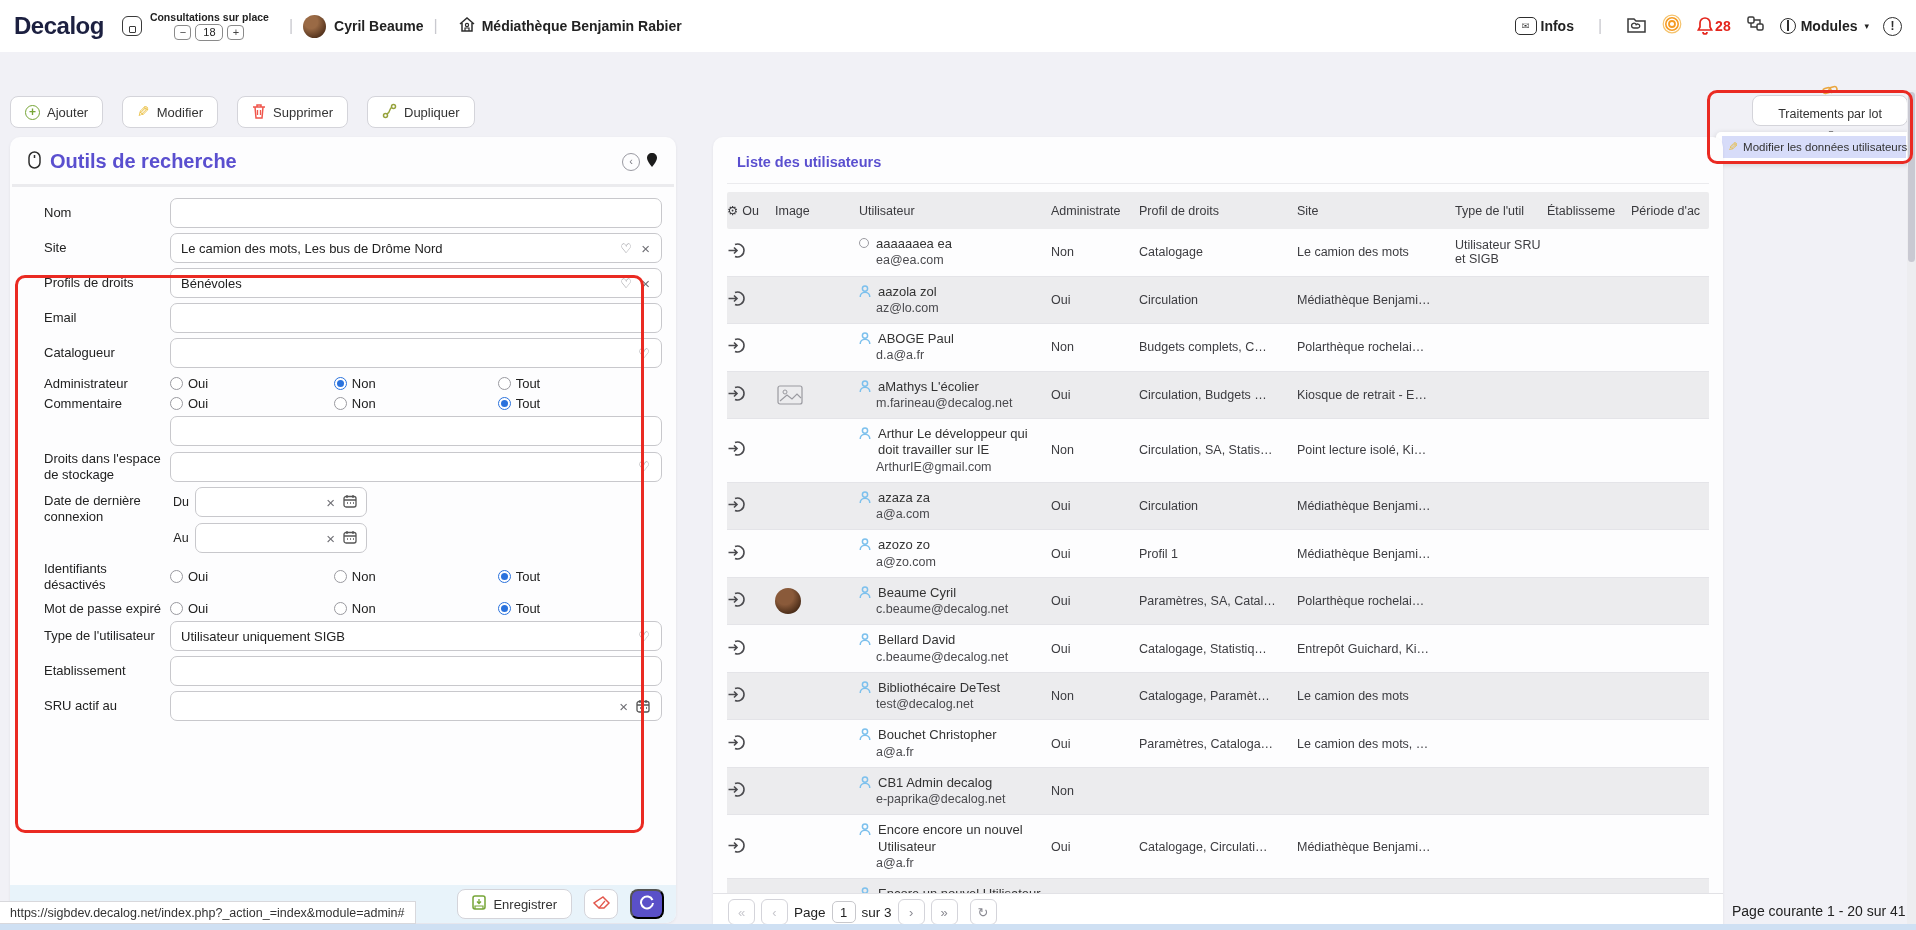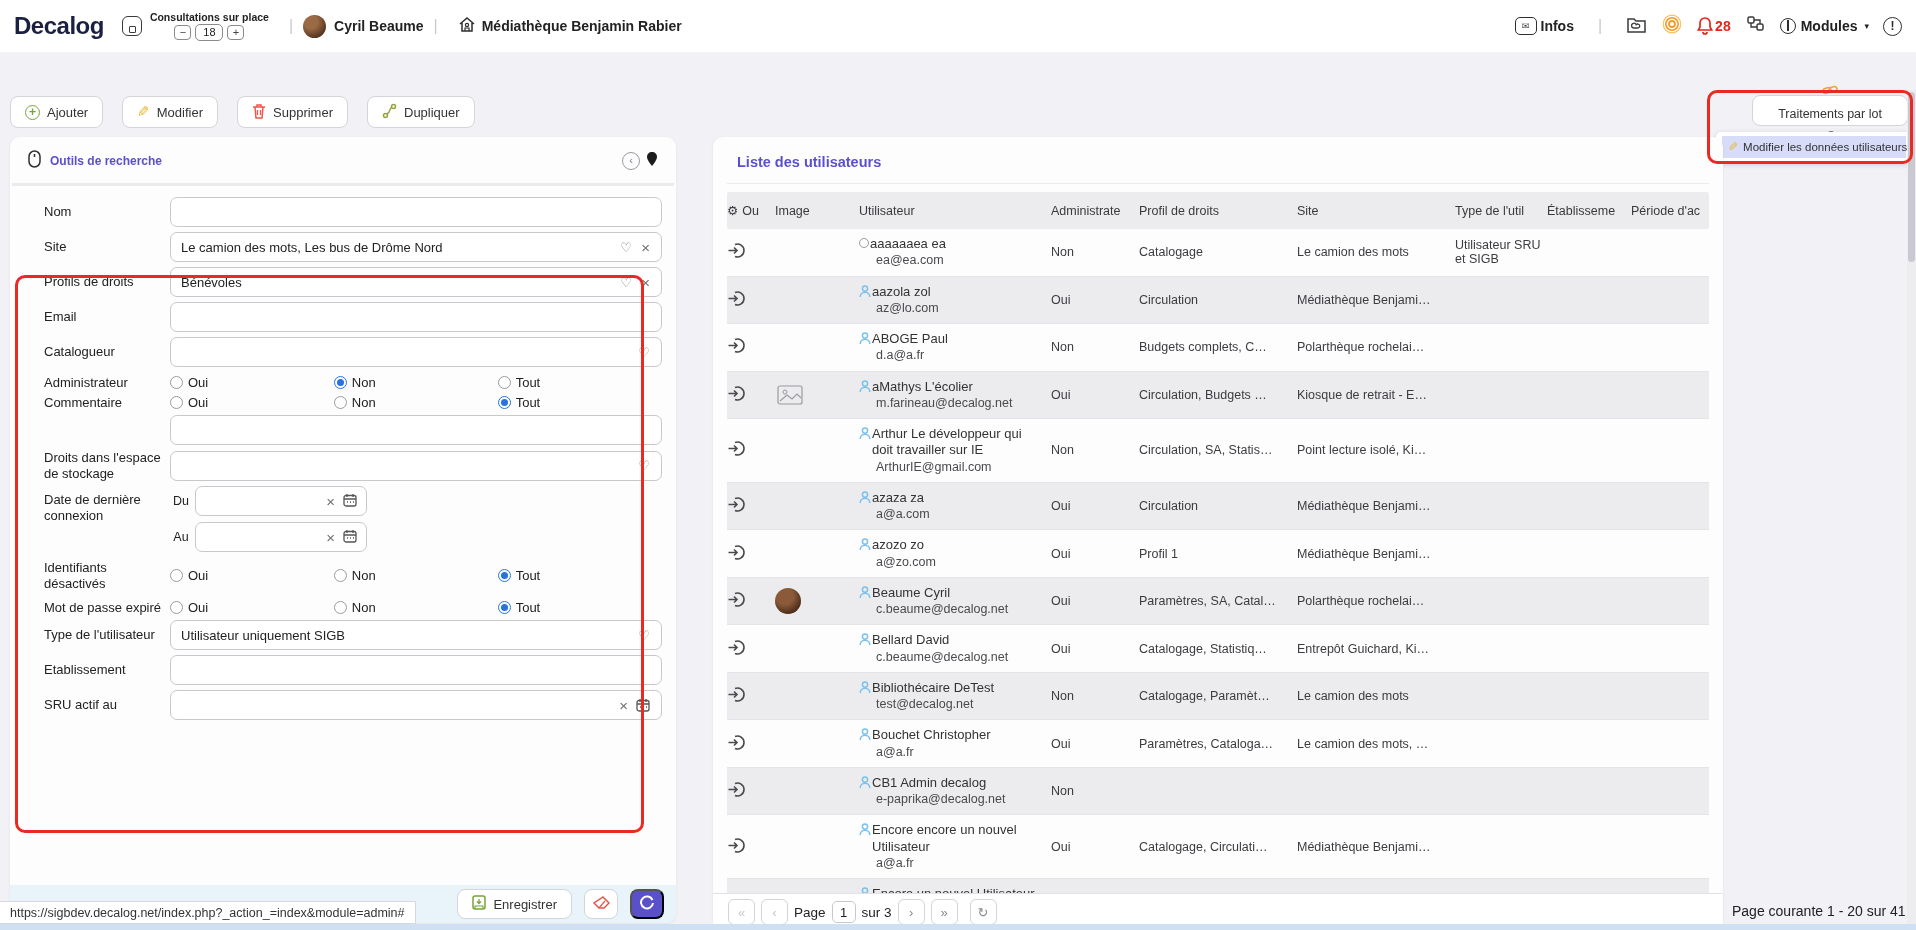--- a/index.html
+++ b/index.html
@@ -43,21 +43,21 @@
 
   .batch-btn { position:absolute; left:1752px; top:95px; width:156px; height:31px; font-size:12.5px; justify-content:center;flex-direction:column; }
   .dropdown-panel { position:absolute; left:1716px; top:132px; width:196px; height:30px; background:#fff; border-radius:5px; box-shadow:0 2px 6px rgba(0,0,0,.18); padding:4px 6px; }
   .dropdown-item { height:22px; background:#d7dcf9; display:flex; align-items:center; gap:5px; padding:0 6px; font-size:11.5px; color:#333; cursor:pointer; white-space:nowrap; }
 
   .red-box { position:absolute; border:3px solid #ea2a22; border-radius:10px; pointer-events:none; z-index:40; }
 
   
   .left-card { position:absolute; left:10px; top:137px; width:666px; height:786px; background:#fdfdfe; border-radius:10px; box-shadow:0 1px 3px rgba(40,40,70,.08); overflow:hidden; }
   .sec-head { display:flex; align-items:center; gap:9px; padding:13px 18px 11px 18px; }
-  .sec-title { font-size:12px; font-weight:bold; }
+  .sec-title { font-size:20px; font-weight:bold; }
   .t-purple { color:#5a4fcf; } .t-olive { color:#93a028; } .t-blue { color:#3f9ad6; }
   .sec-right { margin-left:auto; display:flex; align-items:center; gap:6px; }
   .circle-ic { width:18px; height:18px; border:1.3px solid #9a9aa2; border-radius:50%; color:#7a7a82; font-size:11px; line-height:15px; text-align:center; }
   .sq-ic { width:15px; height:15px; border:1.4px solid #8a8a92; border-radius:4px; position:relative; }
   .sq-ic::after { content:""; position:absolute; inset:3px; border:1.2px solid #8a8a92; border-radius:2px; }
   .divider { height:1px; background:#ebebee; margin:0 2px; }
 
   .form { padding:6px 14px 0 26px; }
   .frow { display:flex; align-items:center; margin:5px 0; }
   .flabel { width:134px; flex:none; font-size:13px; color:#222; line-height:1.2; padding-left:8px; }
@@ -86,21 +86,21 @@
 
   
   .right-card { position:absolute; left:713px; top:137px; width:1010px; height:793px; background:#fdfdfe; border-radius:10px 10px 0 0; box-shadow:0 1px 3px rgba(40,40,70,.08); overflow:hidden; }
   .list-title { font-size:14.5px; font-weight:bold; color:#5a4fcf; padding:17px 24px 13px 24px; }
   .grid { display:grid; grid-template-columns:48px 84px 192px 88px 158px 158px 92px 84px 78px; column-gap:0; padding:0 14px; }
   .thead { background:#ececee; height:37px; align-items:center; border-radius:2px; margin:0 14px; padding:0; }
   .th { font-size:12.5px; color:#3a3a3e; overflow:hidden; white-space:nowrap; padding-right:6px; display:flex; align-items:center; gap:4px; }
   .tbody .trow { margin:0 14px; padding:0; border-bottom:1px solid #e4e4e8; align-items:center; }
   .tbody .trow:nth-child(even) { background:#ececee; }
   .td { font-size:12.5px; color:#3c3c40; padding:7px 6px 7px 0; overflow:hidden; }
-  .uname { font-size:13px; color:#333; line-height:1.25; display:flex; gap:1px; }
+  .uname { font-size:13px; color:#333; line-height:1.25; display:flex; gap:7px; }
   .uemail { font-size:12.5px; color:#4a4a4e; padding-left:17px; line-height:1.3; word-break:break-all; }
   .ucircle { width:10px; height:10px; border:1.5px solid #9a9aa0; border-radius:50%; flex:none; margin-top:2px; }
   .avatar-row { width:26px; height:26px; border-radius:50%; background:radial-gradient(circle at 38% 32%, #8a5a3a 0 35%, #4a2c18 75%, #241207); }
   .broken-img { width:30px; height:24px; display:flex; align-items:center; justify-content:center; color:#9a9aa0; }
   .pagination { position:absolute; left:0; bottom:0; width:100%; height:37px; background:#fff; border-top:1px solid #e2e2e6; display:flex; align-items:center; gap:6px; padding:0 15px; z-index:5; }
   .pg-btn { width:27px; height:26px; background:#fff; border:1px solid #d4d4da; border-radius:6px; color:#8a8a92; font-size:13px; display:flex; align-items:center; justify-content:center; cursor:pointer; }
   .pg-btn.dis { color:#c8c8ce; }
   .pg-txt { font-size:13.5px; color:#222; }
   .pg-input { width:24px; height:22px; border:1px solid #c8c8cc; border-radius:5px; text-align:center; font-size:13px; color:#222; font-family:"Liberation Sans",sans-serif; }
   .page-summary { position:absolute; left:1732px; top:903px; font-size:14px; color:#222; white-space:nowrap; }

